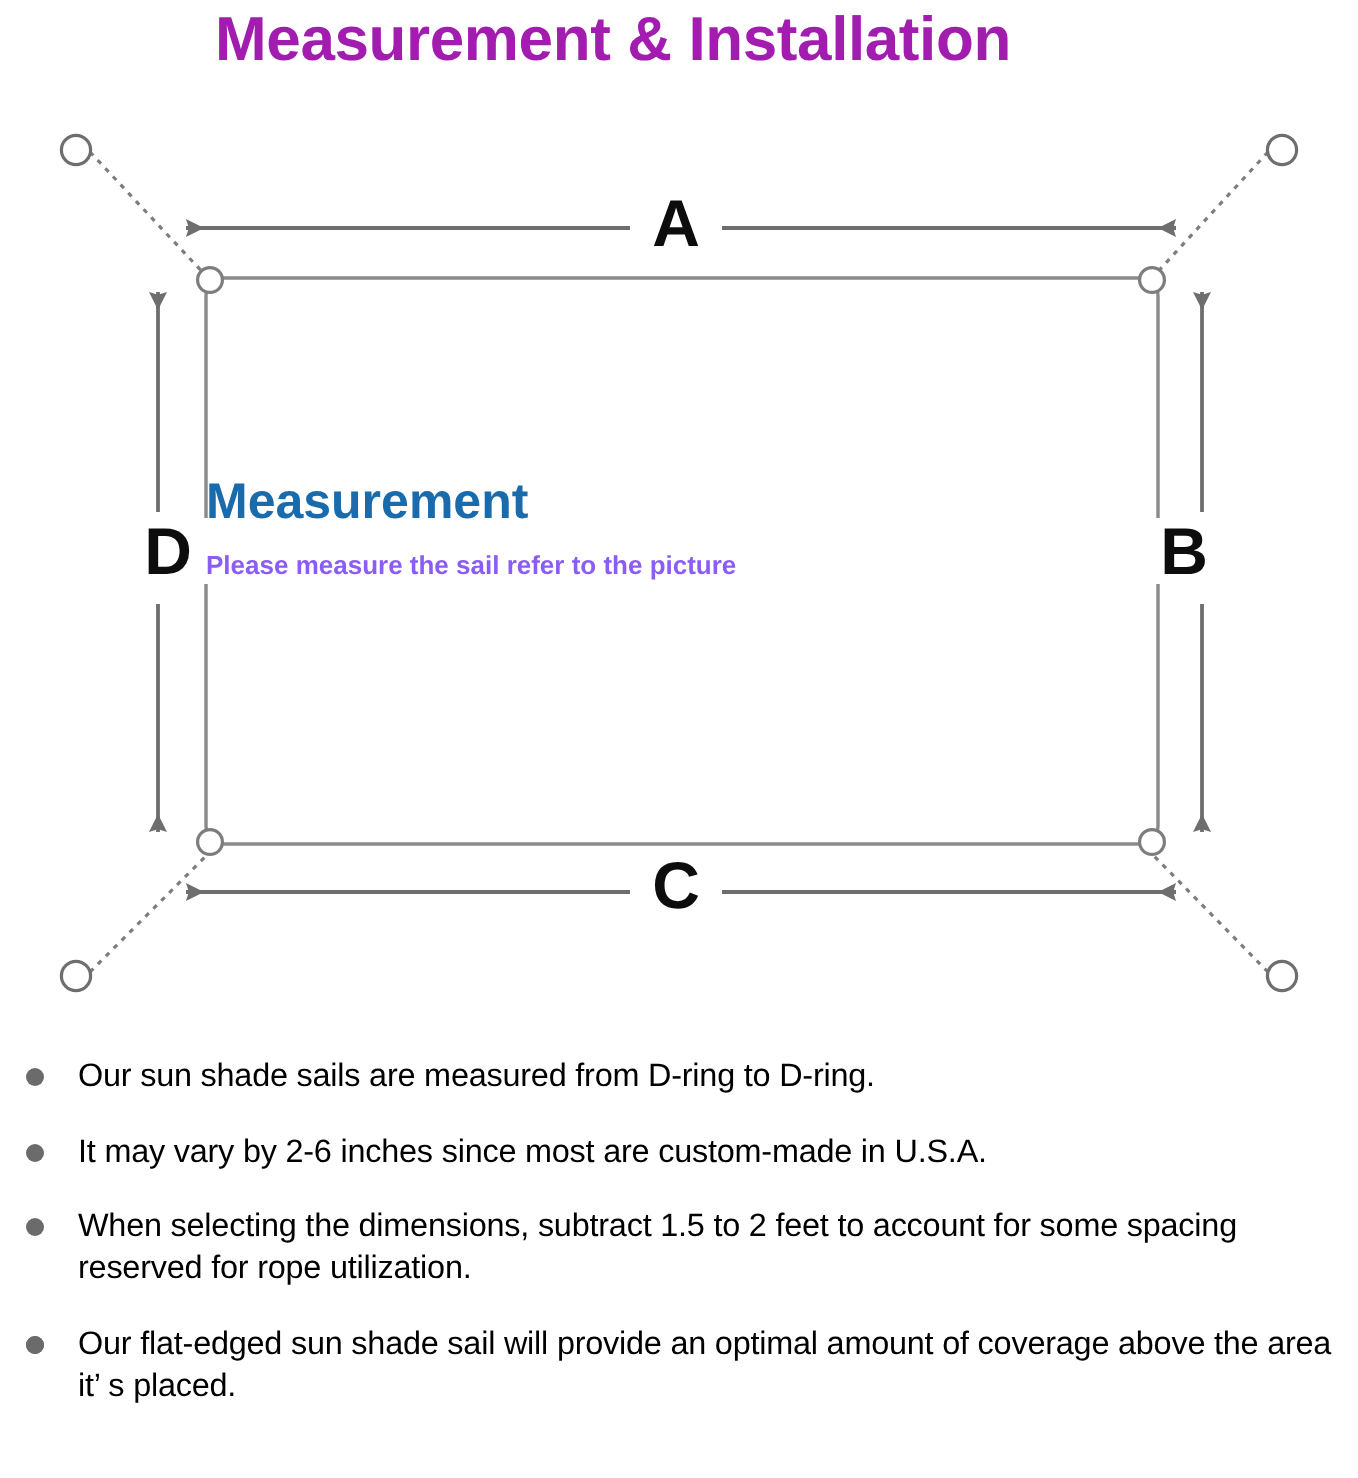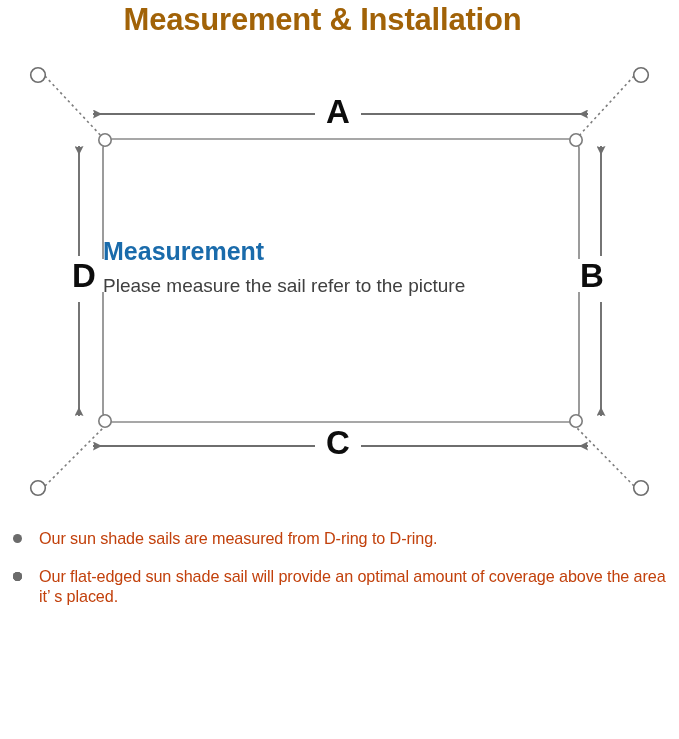--- a/index.html
+++ b/index.html
@@ -11,27 +11,27 @@
     width: 679px;
     height: 739px;
     position: relative;
     font-family: "Liberation Sans", sans-serif;
     overflow: hidden;
   }
 
   
   #page-title {
     position: absolute;
-    left: 16px;
+    left: 0;
     top: 2px;
     width: 613px;
     text-align: center;
     font-size: 31px;
     font-weight: bold;
-    color: #a16207;
+    color: #a21caf;
     letter-spacing: -0.2px;
     white-space: nowrap;
   }
 
   
   #diagram {
     position: absolute;
     left: 0;
     top: 48px;
     width: 679px;
@@ -64,39 +64,39 @@
     width: 476px;
   }
   #center-title {
     font-size: 25px;
     font-weight: bold;
     color: #1a6bab;
     line-height: 1.1;
   }
   #center-sub {
     margin-top: 9px;
-    font-size: 19px;
-    font-weight: normal;
-    color: #404040;
+    font-size: 13px;
+    font-weight: bold;
+    color: #8b5cf6;
     line-height: 1.2;
   }
 
   
   #notes {
     position: absolute;
     left: 10px;
     top: 528px;
     width: 665px;
   }
   .note-item {
     position: relative;
     padding-left: 29px;
     margin-bottom: 17px;
     font-size: 16.2px;
-    color: #c2410c;
+    color: #000000;
     line-height: 1.28;
     letter-spacing: -0.1px;
   }
   .note-item:last-child { margin-bottom: 0; }
   .note-bullet {
     position: absolute;
     left: 3px;
     top: 6px;
     width: 9px;
     height: 9px;
@@ -169,20 +169,25 @@
   </div>
 </div>
 
 <div id="notes">
   <div class="note-item">
     <span class="note-bullet"></span>
     <span>Our sun shade sails are measured from D-ring to D-ring.</span>
   </div>
   <div class="note-item">
     <span class="note-bullet"></span>
+    <span>It may vary by 2-6 inches since most are custom-made in U.S.A.</span>
+  </div>
+  <div class="note-item">
+    <span class="note-bullet"></span>
+    <span>When selecting the dimensions, subtract 1.5 to 2 feet to account for some spacing reserved for rope utilization.</span>
   </div>
   <div class="note-item">
     <span class="note-bullet"></span>
   </div>
   <div class="note-item">
     <span class="note-bullet"></span>
     <span>Our flat-edged sun shade sail will provide an optimal amount of coverage above the area it’ s placed.</span>
   </div>
 </div>
 

